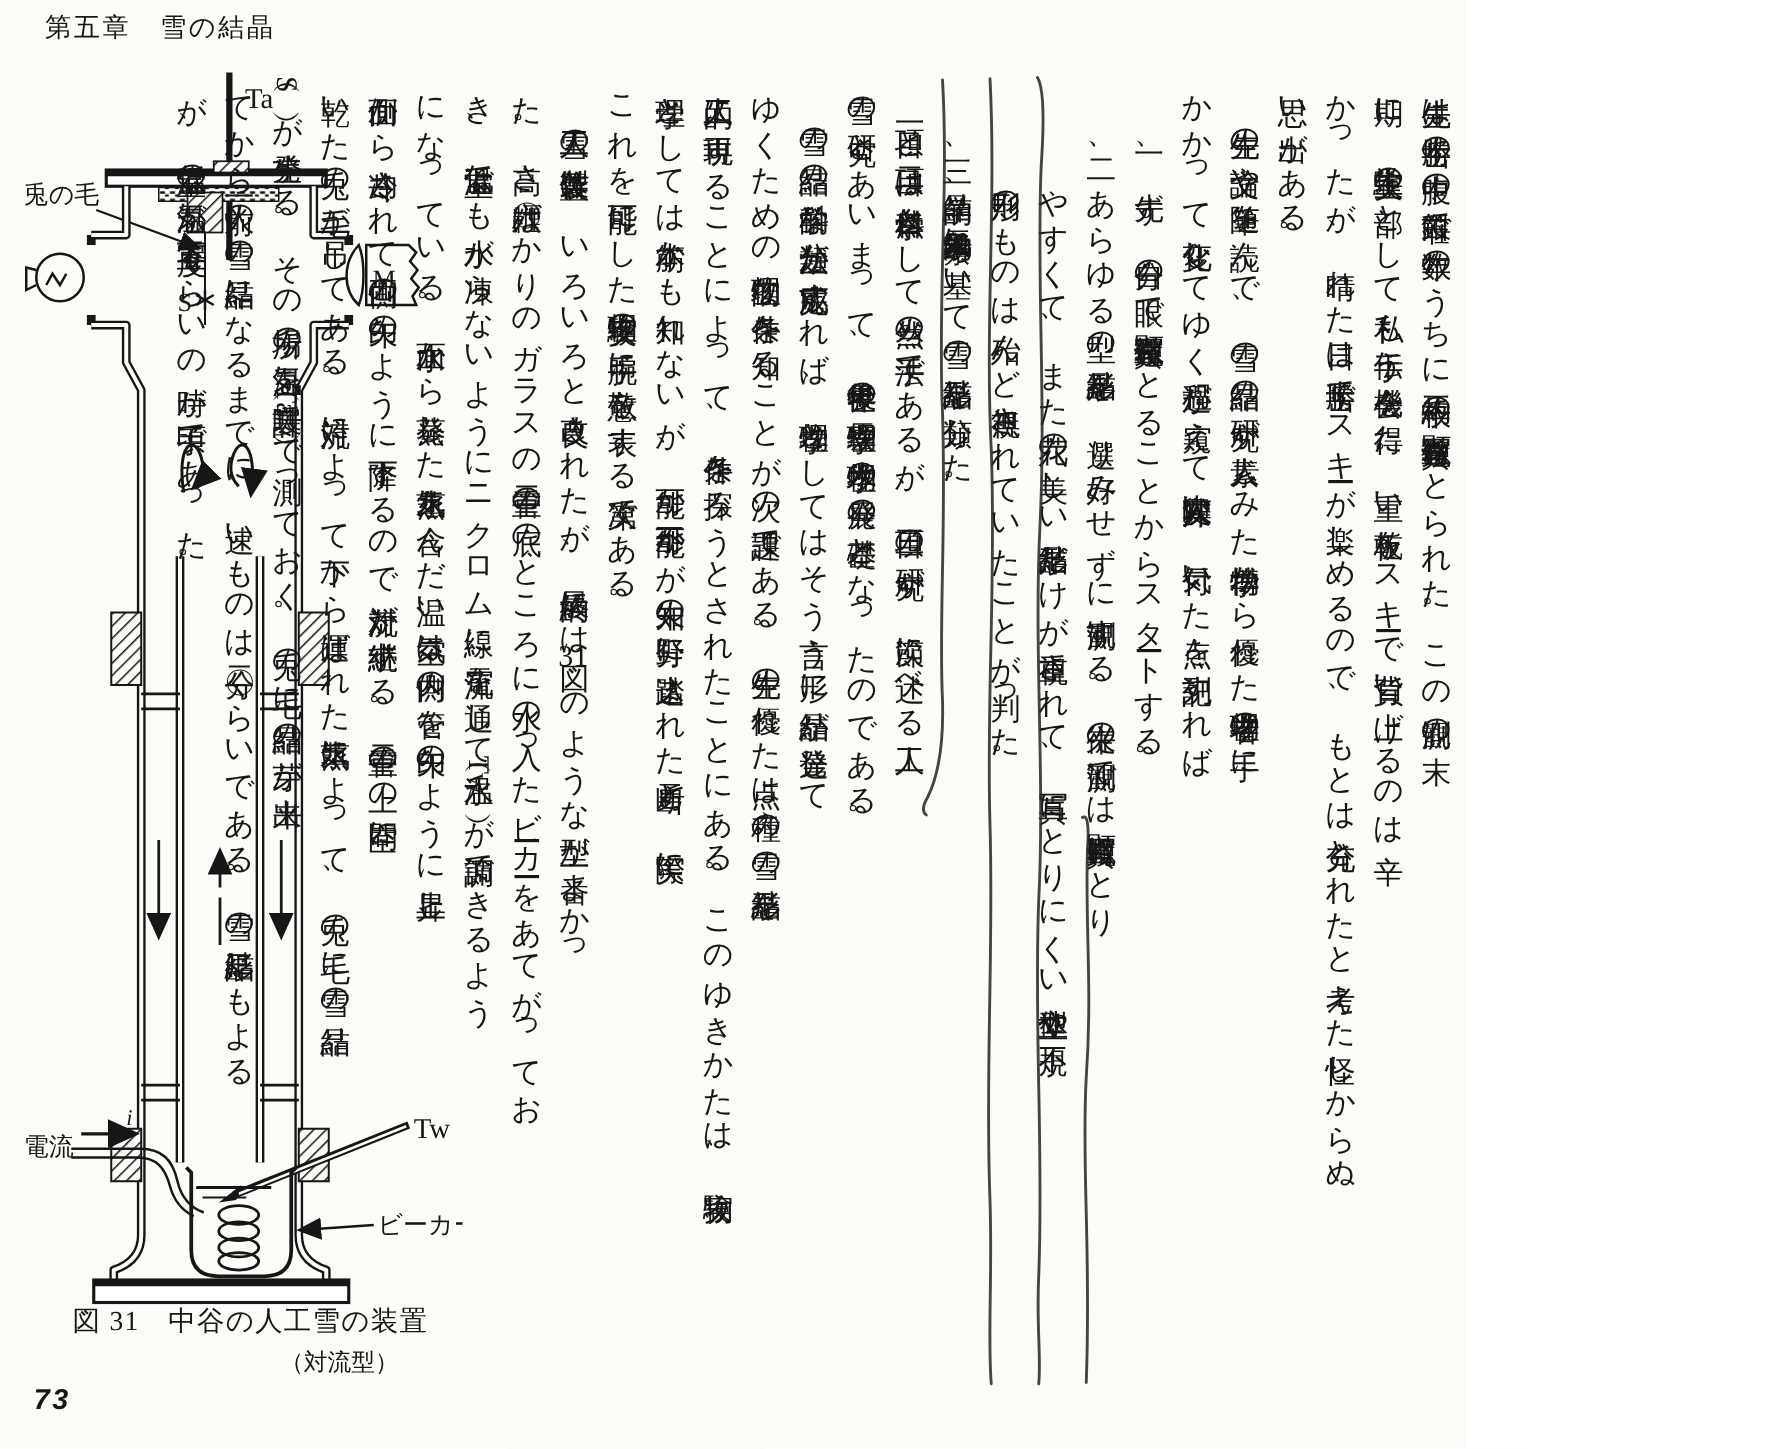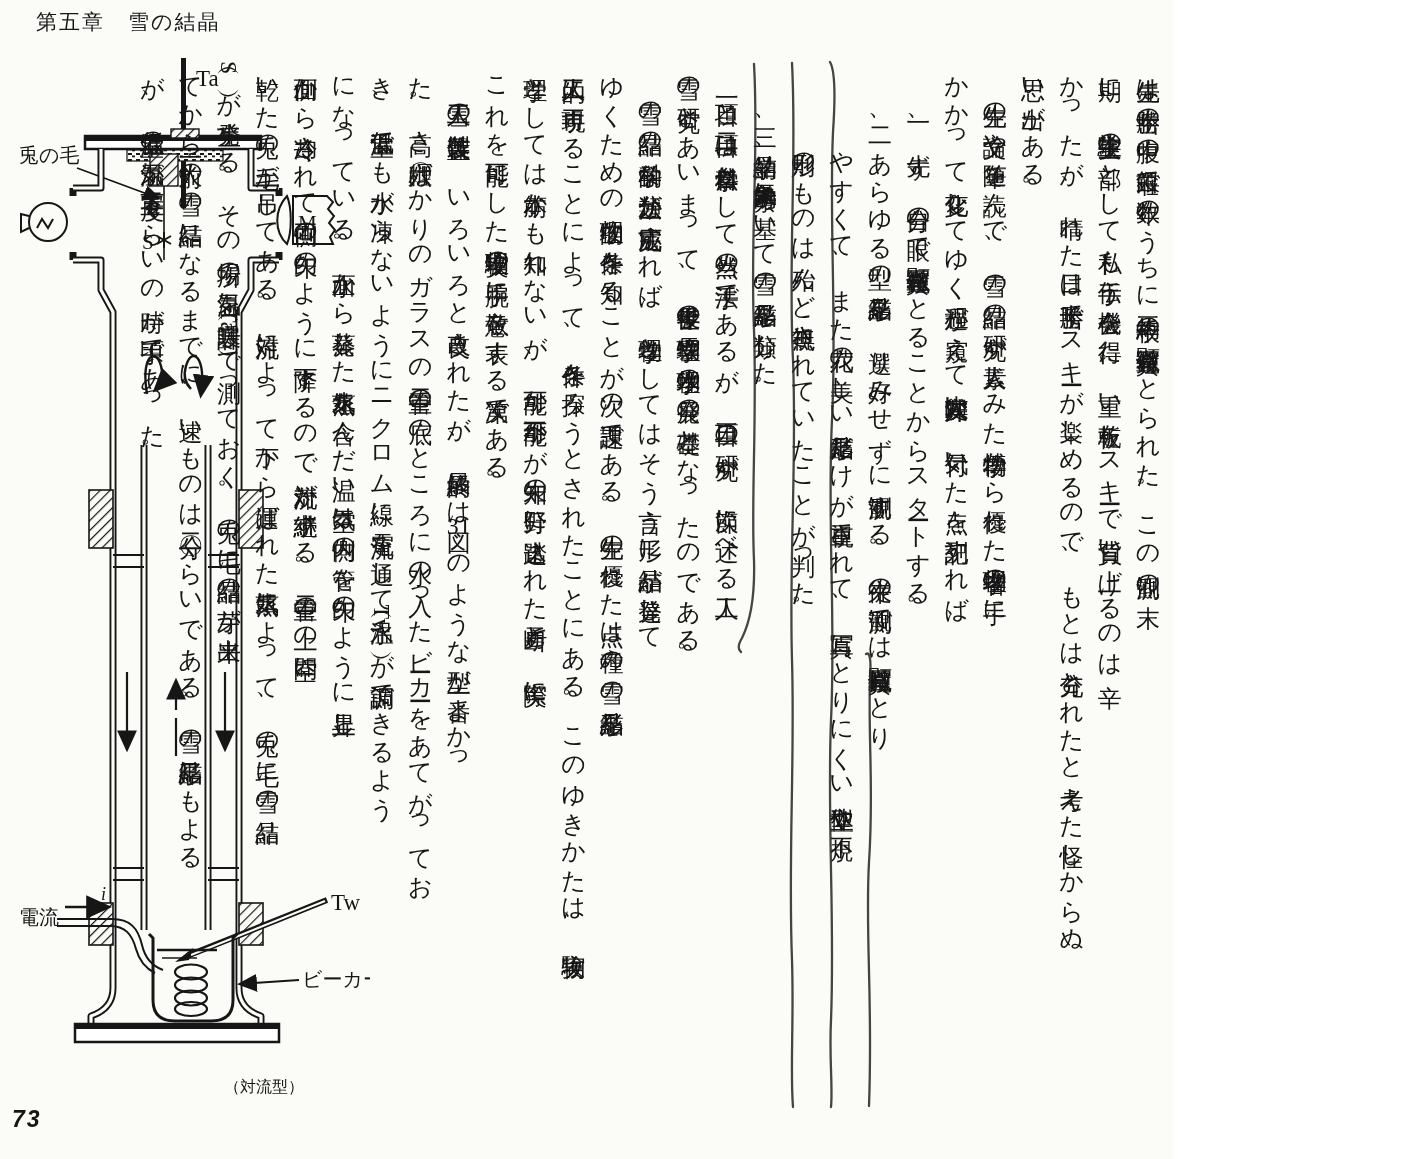--- a/index.html
+++ b/index.html
@@ -8,24 +8,24 @@
   .running-head{position:absolute;left:36px;top:8px;font-size:21px;letter-spacing:2px;}
   
   .vtext{position:absolute;top:60px;right:6px;height:1052px;
          writing-mode:vertical-rl;text-orientation:mixed;
          font-size:24px;line-height:38.3px;letter-spacing:0.9px;z-index:2;}
   .tl{margin:0;white-space:pre;}
   .tcy{text-combine-upright:all;letter-spacing:0;}
   .furigana{position:absolute;left:1206px;top:387px;writing-mode:vertical-rl;
             font-size:11px;letter-spacing:2px;z-index:3;}
   .fig-caption{position:absolute;left:58px;top:1042px;font-size:22px;letter-spacing:1px;}
-  .fig-caption-sub{position:absolute;left:224px;top:1077px;font-size:16px;}
+  .fig-caption-sub{position:absolute;left:224px;top:1077px;font-size:19px;}
   .pn{position:absolute;font-family:"Liberation Sans","DejaVu Sans",sans-serif;
       font-weight:bold;font-style:italic;font-size:23px;letter-spacing:2px;}
-  .pn-left{left:12px;top:1106px;}
+  .pn-left{left:27px;top:1106px;}
   .pn-right{left:1289px;top:1118px;}
   .fig-svg{position:absolute;left:15px;top:50px;z-index:1;}
   .marks-svg{position:absolute;left:0;top:0;z-index:4;pointer-events:none;}
   svg text{font-family:"Liberation Serif","DejaVu Serif",serif;fill:#161616;}
   .k{stroke:#161616;fill:none;}
   .k7{stroke:#161616;stroke-width:7;fill:none;stroke-linejoin:round;}
   .w3{stroke:#fbfbf8;stroke-width:3.2;fill:none;stroke-linejoin:round;}
 </style>
 </head>
 <body>
@@ -171,20 +171,21 @@
     </g>
     <text x="287" y="936" font-size="20">ビーカー</text>
     <line x1="284" y1="930" x2="226" y2="934" class="k" stroke-width="2" marker-end="url(#ah)"></line>
 
     <g>
       <rect x="60" y="974" width="204" height="18" fill="#fff" stroke="#161616" stroke-width="2.5"></rect>
       <rect x="60" y="974" width="204" height="5" fill="#161616"></rect>
     </g>
   </svg>
 
+  <div class="fig-caption">図 31　中谷の人工雪の装置</div>
   <div class="fig-caption-sub">（対流型）</div>
 
   <div class="vtext">
     <div class="tl">先生は十勝岳の中腹の白銀荘で数年のうちに約三千枚の顕微鏡写真をとられた。この観測の末</div>
     <div class="tl">期に、学生実験の一部として私も手伝う機会を得た。重い乾板をスキーで背負い上げるのは辛</div>
     <div class="tl">かったが、晴れた日は十勝岳でスキーが楽しめるので、もとは充分とれたと考えた怪しからぬ</div>
     <div class="tl">思い出がある。</div>
     <div class="tl">　先生の論文や随筆を読んで、雪の結晶の研究が素人じみた博物学から優れた物理学者の手に</div>
     <div class="tl">かかって変化してゆく過程が窺えて大変興味深い。気付いた点を列記すれば、</div>
     <div class="tl">　　一、先ず、自分の眼で顕微鏡写真をとることからスタートする。</div>

